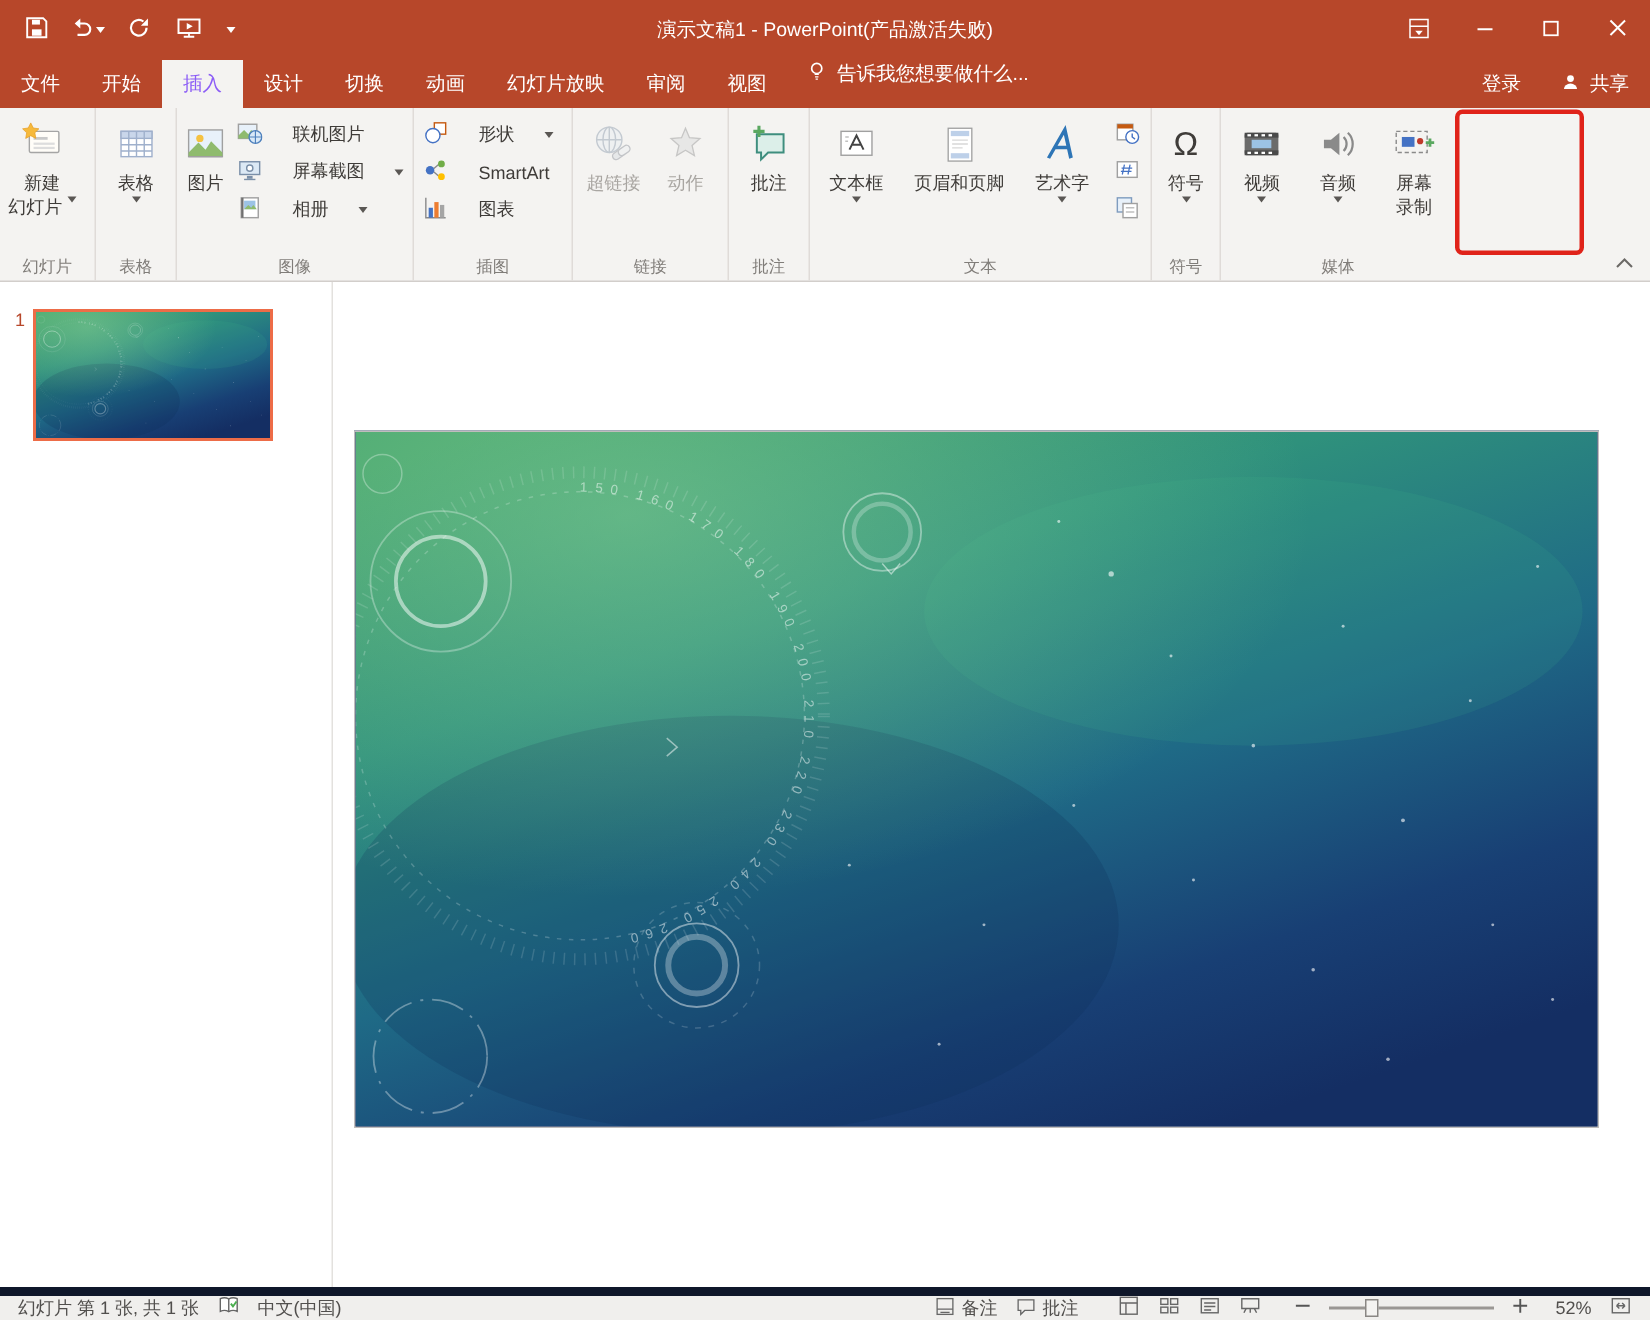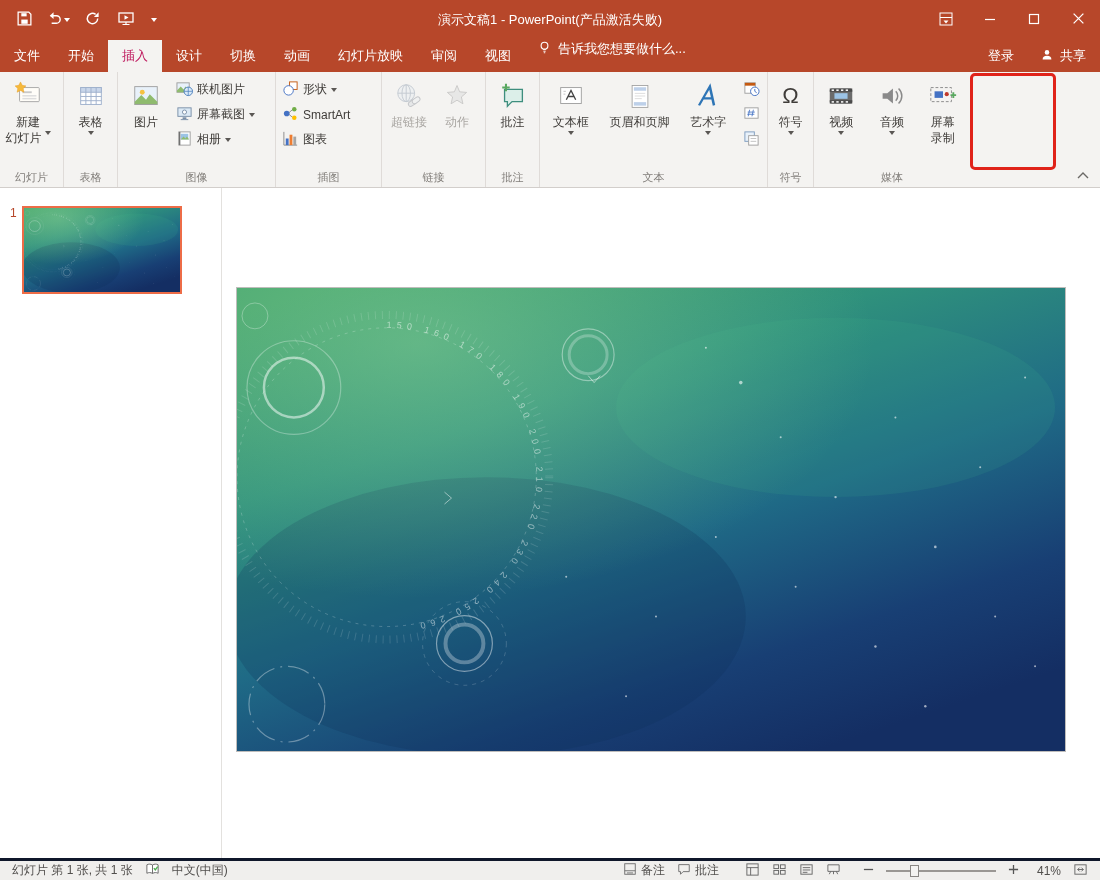--- a/index.html
+++ b/index.html
@@ -15,53 +15,53 @@
   .qat { display:flex; align-items:center; height:100%; padding-left:8px; gap:2px; }
   .qat-btn { width:32px; height:30px; display:flex; align-items:center; justify-content:center; gap:1px; background:transparent; border:none; }
   .qat-btn.narrow { width:20px; }
   .win-title { position:absolute; left:50%; transform:translateX(-50%); font-size:13px; white-space:nowrap; }
   .win-controls { position:absolute; right:0; top:0; height:40px; display:flex; }
   .win-btn { width:44px; height:100%; display:flex; align-items:center; justify-content:center; background:transparent; border:none; }
 
   
   .tabrow { height:32px; background:#B7472A; display:flex; align-items:stretch; color:#fff; }
   .tab { padding:0 14px; display:flex; align-items:center; border:none; background:transparent; color:#fff; font-size:13px; white-space:nowrap; }
-  .tab.active { background:#F4F3F1; color:#be185d; }
+  .tab.active { background:#F4F3F1; color:#8b5cf6; }
   .tellme { display:flex; align-items:flex-start; gap:6px; padding:0 12px; border:none; background:transparent; color:#fff; font-size:13px; white-space:nowrap; }
   .tabspacer { flex:1; }
   .signin { padding:0 12px; display:flex; align-items:center; border:none; background:transparent; color:#fff; font-size:13px; }
   .share { padding:0 14px; display:flex; align-items:center; gap:6px; border:none; background:transparent; color:#fff; font-size:13px;text-align:center; }
 
   
   .ribbon { height:116px; background:#F4F3F1; border-bottom:1px solid #D2CECB; display:flex; position:relative; }
   .rgroup { position:relative; border-right:1px solid #DFDBD8; padding:2px 2px 16px 2px; display:flex; align-items:flex-start; }
   .glabel { position:absolute; bottom:2px; left:0; right:0; text-align:center; font-size:11px; color:#807D79; white-space:nowrap; }
   .bigbtn { display:flex; flex-direction:column; align-items:center; width:52px; height:96px; padding-top:3px; background:transparent; border:none; font-size:12px; color:#3F3C39; line-height:1.3; }
   .bigbtn .bicon { height:38px; display:flex; align-items:center; justify-content:center; }
   .blabel { display:flex; align-items:flex-start; justify-content:center; gap:3px; white-space:nowrap; }
   .bigbtn.disabled { color:#A9A6A2; }
   .smallcol { display:flex; flex-direction:column; padding-top:3px; }
-  .smallbtn { display:flex; align-items:center; gap:4px; height:25px; padding:0 4px; background:transparent; border:none; font-size:12px; color:#3F3C39; white-space:nowrap; }
+  .smallbtn { display:flex; align-items:center; gap:20px; height:25px; padding:0 4px; background:transparent; border:none; font-size:12px; color:#3F3C39; white-space:nowrap; }
   .iconcol .smallbtn { justify-content:center; width:28px; }
   .dArrow { width:0; height:0; border-left:3.5px solid transparent; border-right:3.5px solid transparent; border-top:4px solid #5A5754; display:inline-block; }
   .dArrow.white { border-top-color:#fff; }
   .highlight-box { position:absolute; left:970px; top:1px; width:86px; height:97px; border:3px solid #E0231A; border-radius:5px; pointer-events:none; }
   .collapse-btn { position:absolute; right:10px; bottom:4px; background:transparent; border:none; }
 
   
   .main { display:flex; height:670px; background:#fff; }
   .thumbs { width:222px; border-right:1px solid #E3E1DE; padding:18px 0 0 10px; background:#fff; }
   .thumbrow { display:flex; gap:5px; }
   .tnum { font-size:12px; color:#B7472A; }
   .thumb { width:160px; height:88px; border:2px solid #ED6C47; background:#1C4B7A; }
   .editor { flex:1; position:relative; background:#fff; }
   .slide { position:absolute; left:14px; top:99px; width:830px; height:465px; border:1px solid #BFBDBB; background:#14306B; }
 
   
-  .statusbar { height:22px; background:#F0EFED; border-top:3px solid #0f172a; display:flex; align-items:center; padding:0 6px; font-size:12px; color:#514F4D; }
+  .statusbar { height:22px; background:#F0EFED; border-top:6px solid #0f172a; display:flex; align-items:center; padding:0 6px; font-size:12px; color:#514F4D; }
   .sb-item { display:flex; align-items:center; gap:4px; background:transparent; border:none; color:#514F4D; font-size:12px; padding:0 6px; height:100%; white-space:nowrap; }
   .sb-spacer { flex:1; }
   .viewbtns { display:flex; margin-right:10px; }
   .zoomwrap { display:flex; align-items:center; gap:6px; margin-right:6px; }
   .ztrack { position:relative; width:110px; height:16px; }
   .ztrack .line { position:absolute; left:0; right:0; top:7px; height:2px; background:#9A9794; }
   .ztrack .thumbk { position:absolute; left:22%; top:2px; width:9px; height:12px; background:#F4F3F1; border:1px solid #8A8784; }
 </style>
 </head>
 <body>
@@ -676,21 +676,21 @@
         <span class="thumbk"></span>
       </span>
       <button class="sb-item">
         <span>
           <svg width="11" height="11" viewBox="0 0 12 12">
               <path d="M1 6 h10 M6 1 v10" stroke="#555" stroke-width="1.4"></path>
             </svg>
         </span>
       </button>
     </span>
-    <button class="sb-item">41%</button>
+    <button class="sb-item">52%</button>
     <button class="sb-item">
       <span>
         <svg width="15" height="15" viewBox="0 0 16 16">
             <rect x="2" y="3" width="12" height="10" fill="none" stroke="#666"></rect>
             <path d="M5 8 h6 M5 8 l2 -2 M5 8 l2 2 M11 8 l-2 -2 M11 8 l-2 2" stroke="#666" fill="none"></path>
           </svg>
       </span>
     </button>
   </div>
 

